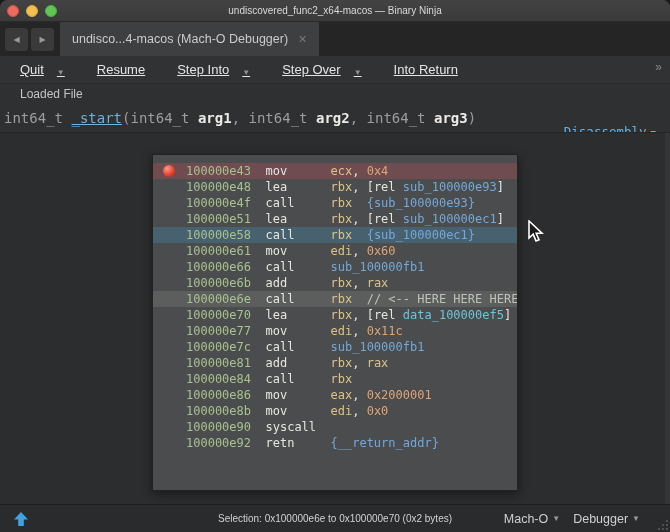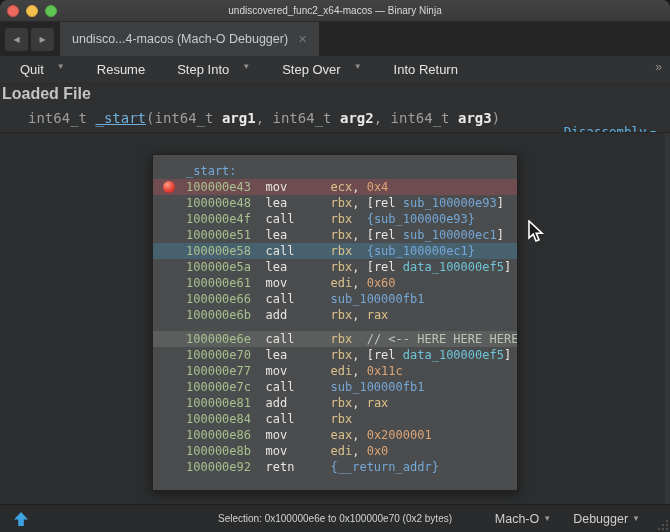--- a/index.html
+++ b/index.html
@@ -18,64 +18,64 @@
 
   
   .tabbar { height:34px; background:#252526; display:flex; align-items:stretch; }
   .navbtns { display:flex; align-items:center; gap:3px; padding:0 6px 0 5px; }
   .navbtn { width:23px; height:23px; background:#3a3a3b; border-radius:3px; display:flex; align-items:center; justify-content:center; color:#999; font-size:8px; }
   .tab { display:flex; align-items:center; background:#3e3f41; padding:0 12px; color:#c8cbcc; font-size:12.5px; }
   .tab-close { margin-left:10px; color:#77797b; font-size:11px; }
 
   
   .toolbar { position:relative; height:28px; background:#313233; display:flex; align-items:center; padding-left:20px; color:#e3e3e3; font-size:13px; border-bottom:1px solid #2b2b2b; }
-  .tb-item { display:flex; align-items:flex-start; margin-right:32px; }
+  .tb-item { display:flex; align-items:flex-end; margin-right:32px;text-decoration:underline; }
   .tb-caret { color:#909090; font-size:8px; margin-left:13px; }
   .tb-overflow { position:absolute; right:8px; top:4px; color:#8a8a8a; font-size:12px; }
 
   
   .header-area { background:#2f3031; }
-  .loaded-file { height:19px; font-size:16px; color:#c4c4c4; padding-left:2px; display:flex; align-items:center;font-weight:bold; }
-  .sig-row { position:relative; height:29px; display:flex; align-items:center; padding-left:28px; font-family:"DejaVu Sans Mono", monospace; font-size:14px; white-space:pre; }
+  .loaded-file { height:19px; font-size:12px; color:#c4c4c4; padding-left:20px; display:flex; align-items:center; }
+  .sig-row { position:relative; height:29px; display:flex; align-items:center; padding-left:4px; font-family:"DejaVu Sans Mono", monospace; font-size:14px; white-space:pre; }
   .tk-type { color:#9d9d9d; }
   .tk-pl2 { color:#9d9d9d; }
   .tk-func { color:#6fb0de; text-decoration:underline; }
   .tk-arg { color:#eceae6; font-weight:bold; }
   .view-selector { position:absolute; right:14px; top:6px; color:#5fb3e8; font-family:"DejaVu Sans Mono", monospace; font-size:12.5px; }
   .view-caret { font-size:9px; margin-left:4px; }
 
   
   .main { position:relative; height:372px; background:#2c2d2e; border-top:1px solid #262626; }
   .right-strip { position:absolute; right:0; top:0; bottom:0; width:5px; background:#343536; }
 
   
   .panel { position:absolute; left:152px; top:21px; width:366px; height:337px; background:#4b4c4d; border:1px solid #222; box-shadow:0 3px 10px rgba(0,0,0,0.45); padding-top:8px; overflow:hidden; }
   .asm-row { position:relative; height:16px; line-height:16px; padding-left:33px; white-space:pre; font-family:"DejaVu Sans Mono", monospace; font-size:12px; }
   .hl-bp  { background:#6e4c50; }
   .hl-sel { background:#48616f; }
-  .hl-cur { background:#5c5d5d;margin-top:8px; }
+  .hl-cur { background:#5c5d5d; }
   .bp { position:absolute; left:10px; top:2px; width:12px; height:12px; border-radius:50%;
         background:radial-gradient(circle at 35% 30%, #ff9a86 0%, #e84234 55%, #a91f12 100%); }
   .tk-addr { color:#a9c08f; }
   .tk-mnem { color:#e6e6df; }
   .tk-pl   { color:#e6e6df; }
   .tk-reg  { color:#dcc28a; }
   .tk-num  { color:#dda576; }
   .tk-sym  { color:#74a8d8; }
   .tk-data { color:#6cc5d8; }
   .tk-cm   { color:#bcc2b6; }
 
   
   .cursor { position:absolute; left:527px; top:87px; }
 
   
   .statusbar { position:relative; height:28px; background:#2a2b2c; border-top:1px solid #1e1e1e; display:flex; align-items:center; }
   .status-up { position:absolute; left:13px; top:6px; }
   .status-sel { position:absolute; left:0; right:0; text-align:center; font-size:10px; color:#d2d2d2; }
-  .status-right { position:absolute; right:30px; display:flex; gap:22px; font-size:12.5px; color:#cfcfcf; }
+  .status-right { position:absolute; right:30px; display:flex; gap:13px; font-size:12.5px; color:#cfcfcf; }
   .sb-item { display:flex; align-items:center; }
   .sb-caret { font-size:8px; color:#9a9a9a; margin-left:4px; }
   .grip { position:absolute; right:1px; bottom:1px; }
 </style>
 </head>
 <body>
 
 <div class="window">
 
   <div class="titlebar">
@@ -130,38 +130,37 @@
       <span><span class="tk-type">int64_t</span><span class="tk-pl2"> </span><span class="tk-func">_start</span><span class="tk-pl2">(</span><span class="tk-type">int64_t</span><span class="tk-pl2"> </span><span class="tk-arg">arg1</span><span class="tk-pl2">, </span><span class="tk-type">int64_t</span><span class="tk-pl2"> </span><span class="tk-arg">arg2</span><span class="tk-pl2">, </span><span class="tk-type">int64_t</span><span class="tk-pl2"> </span><span class="tk-arg">arg3</span><span class="tk-pl2">)</span></span>
       <span class="view-selector">
         <span>Disassembly</span><span class="view-caret">▼</span>
       </span>
     </div>
   </div>
 
   <div class="main">
     <div class="panel">
       <div>
-          <div class="asm-row"><span class="tk-sym">_start:</span></div>
           <div class="asm-row hl-bp"><span class="bp"></span><span class="tk-addr">100000e43</span><span class="tk-pl">  </span><span class="tk-mnem">mov      </span><span class="tk-reg">ecx</span><span class="tk-pl">, </span><span class="tk-num">0x4</span></div>
           <div class="asm-row"><span class="tk-addr">100000e48</span><span class="tk-pl">  </span><span class="tk-mnem">lea      </span><span class="tk-reg">rbx</span><span class="tk-pl">, [rel </span><span class="tk-sym">sub_100000e93</span><span class="tk-pl">]</span></div>
           <div class="asm-row"><span class="tk-addr">100000e4f</span><span class="tk-pl">  </span><span class="tk-mnem">call     </span><span class="tk-reg">rbx</span><span class="tk-pl">  </span><span class="tk-sym">{sub_100000e93}</span></div>
           <div class="asm-row"><span class="tk-addr">100000e51</span><span class="tk-pl">  </span><span class="tk-mnem">lea      </span><span class="tk-reg">rbx</span><span class="tk-pl">, [rel </span><span class="tk-sym">sub_100000ec1</span><span class="tk-pl">]</span></div>
           <div class="asm-row hl-sel"><span class="tk-addr">100000e58</span><span class="tk-pl">  </span><span class="tk-mnem">call     </span><span class="tk-reg">rbx</span><span class="tk-pl">  </span><span class="tk-sym">{sub_100000ec1}</span></div>
-          <div class="asm-row"><span class="tk-addr">100000e5a</span><span class="tk-pl">  </span><span class="tk-mnem">lea      </span><span class="tk-reg">rbx</span><span class="tk-pl">, [rel </span><span class="tk-data">data_100000ef5</span><span class="tk-pl">]</span></div>
           <div class="asm-row"><span class="tk-addr">100000e61</span><span class="tk-pl">  </span><span class="tk-mnem">mov      </span><span class="tk-reg">edi</span><span class="tk-pl">, </span><span class="tk-num">0x60</span></div>
           <div class="asm-row"><span class="tk-addr">100000e66</span><span class="tk-pl">  </span><span class="tk-mnem">call     </span><span class="tk-sym">sub_100000fb1</span></div>
           <div class="asm-row"><span class="tk-addr">100000e6b</span><span class="tk-pl">  </span><span class="tk-mnem">add      </span><span class="tk-reg">rbx</span><span class="tk-pl">, </span><span class="tk-reg">rax</span></div>
           <div class="asm-row hl-cur"><span class="tk-addr">100000e6e</span><span class="tk-pl">  </span><span class="tk-mnem">call     </span><span class="tk-reg">rbx</span><span class="tk-pl">  </span><span class="tk-cm">// &lt;-- HERE HERE HERE</span></div>
           <div class="asm-row"><span class="tk-addr">100000e70</span><span class="tk-pl">  </span><span class="tk-mnem">lea      </span><span class="tk-reg">rbx</span><span class="tk-pl">, [rel </span><span class="tk-data">data_100000ef5</span><span class="tk-pl">]</span></div>
           <div class="asm-row"><span class="tk-addr">100000e77</span><span class="tk-pl">  </span><span class="tk-mnem">mov      </span><span class="tk-reg">edi</span><span class="tk-pl">, </span><span class="tk-num">0x11c</span></div>
           <div class="asm-row"><span class="tk-addr">100000e7c</span><span class="tk-pl">  </span><span class="tk-mnem">call     </span><span class="tk-sym">sub_100000fb1</span></div>
           <div class="asm-row"><span class="tk-addr">100000e81</span><span class="tk-pl">  </span><span class="tk-mnem">add      </span><span class="tk-reg">rbx</span><span class="tk-pl">, </span><span class="tk-reg">rax</span></div>
           <div class="asm-row"><span class="tk-addr">100000e84</span><span class="tk-pl">  </span><span class="tk-mnem">call     </span><span class="tk-reg">rbx</span></div>
           <div class="asm-row"><span class="tk-addr">100000e86</span><span class="tk-pl">  </span><span class="tk-mnem">mov      </span><span class="tk-reg">eax</span><span class="tk-pl">, </span><span class="tk-num">0x2000001</span></div>
           <div class="asm-row"><span class="tk-addr">100000e8b</span><span class="tk-pl">  </span><span class="tk-mnem">mov      </span><span class="tk-reg">edi</span><span class="tk-pl">, </span><span class="tk-num">0x0</span></div>
+          <div class="asm-row"><span class="tk-addr">100000e90</span><span class="tk-pl">  </span><span class="tk-mnem">syscall</span></div>
           <div class="asm-row"><span class="tk-addr">100000e92</span><span class="tk-pl">  </span><span class="tk-mnem">retn     </span><span class="tk-sym">{__return_addr}</span></div>
         </div>
     </div>
     <div class="right-strip"></div>
     <svg class="cursor" width="18" height="24" viewBox="0 0 18 24">
       <path d="M2,1 L2,18 L6.2,14.2 L9.0,21.0 L12.0,19.8 L9.2,13.2 L15,13.2 Z" fill="#1b1b1b" stroke="#ffffff" stroke-width="1.6"></path>
     </svg>
   </div>
 
   <div class="statusbar">

